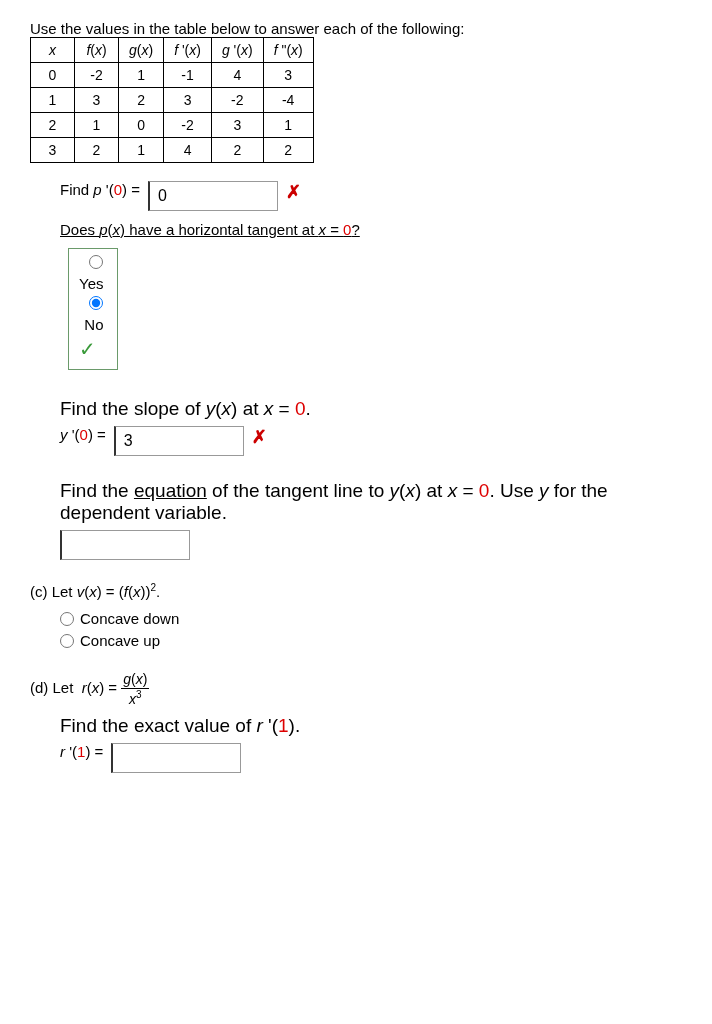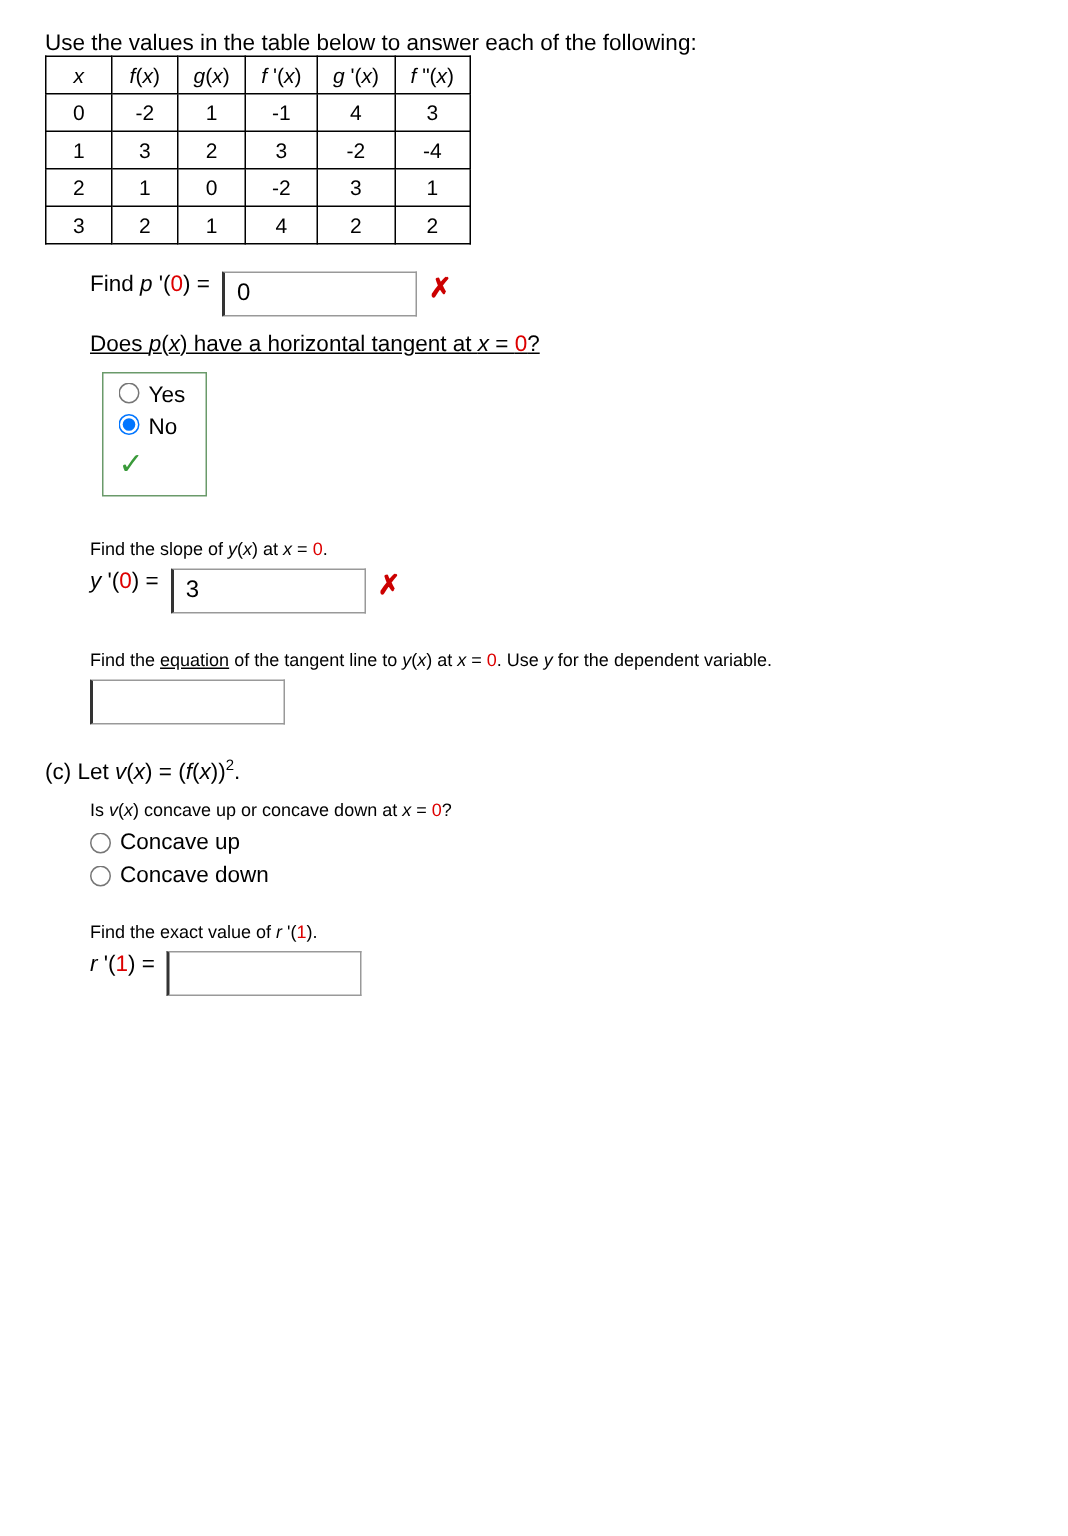--- a/index.html
+++ b/index.html
@@ -26,21 +26,21 @@
       font-weight: normal;
     }
     .section {
       margin-bottom: 22px;
     }
     .sub-question {
       margin-left: 30px;
       margin-bottom: 12px;
     }
     .sub-label {
-      font-size: 12px;
+      font-size: 19px;
       margin-bottom: 6px;
     }
     .answer-row {
       display: flex;
       gap: 8px;
       margin-bottom: 10px;
     }
     .answer-input {
       border: 1px solid #999;
       border-left: 2px solid #333;
@@ -60,24 +60,25 @@
     }
     .radio-group {
       border: 1px solid #6a9a6a;
       display: inline-block;
       padding: 6px 14px 8px 10px;
       margin-top: 4px;
       margin-bottom: 6px;
     }
     .radio-option {
       display: flex;
-      align-items: flex-start;
+      align-items: flex-end;
       gap: 6px;
       margin-bottom: 4px;
       font-size: 15px;
+      flex-direction: column;
     }
     .radio-option:last-child { margin-bottom: 0; }
     .check-row {
       display: flex;
       justify-content: flex-start;
       margin-top: 4px;
     }
     .check-icon {
       color: #3a9a3a;
       font-size: 20px;
@@ -221,37 +222,41 @@
       <input class="tangent-input" type="text" value="" style="">
     </div>
   </div>
 </div>
 
 <div class="section">
   <div class="part-label">
     (c) Let <span class="math-italic">v</span>(<span class="math-italic">x</span>) = (<span class="math-italic">f</span>(<span class="math-italic">x</span>))<sup>2</sup>.
   </div>
   <div class="sub-question" style="margin-top:10px;">
-    <div class="sub-label">
-      Is <span class="math-italic">v</span>(<span class="math-italic">x</span>) concave up or concave down at <span class="math-italic">x</span> = <span class="highlight-zero">0</span>?
-    </div>
     <div class="concave-radio-group">
+      <div class="concave-radio-option">
+        <input type="radio" name="part_c_concave" value="down" style="">
+        <span>Concave down</span>
+      </div>
       <div class="concave-radio-option">
         <input type="radio" name="part_c_concave" value="up" style="">
         <span>Concave up</span>
       </div>
-      <div class="concave-radio-option">
-        <input type="radio" name="part_c_concave" value="down" style="">
-        <span>Concave down</span>
-      </div>
-    </div>
-  </div>
-</div>
-
-<div class="section">
+    </div>
+  </div>
+</div>
+
+<div class="section">
+  <div class="part-label">
+    (d) Let &nbsp;<span class="math-italic">r</span>(<span class="math-italic">x</span>) =
+    <span class="fraction">
+      <span class="num"><span class="math-italic">g</span>(<span class="math-italic">x</span>)</span>
+      <span class="den"><span class="math-italic">x</span><sup>3</sup></span>
+    </span>
+  </div>
   <div class="sub-question">
     <div class="sub-label">
       Find the exact value of <span class="math-italic">r</span> '(<span class="highlight-zero">1</span>).
     </div>
     <div class="answer-row">
       <span class="eq-label"><span class="math-italic">r</span> '(<span class="highlight-zero">1</span>) =</span>
       <input class="answer-input" type="text" value="" style="">
     </div>
   </div>
 </div>

